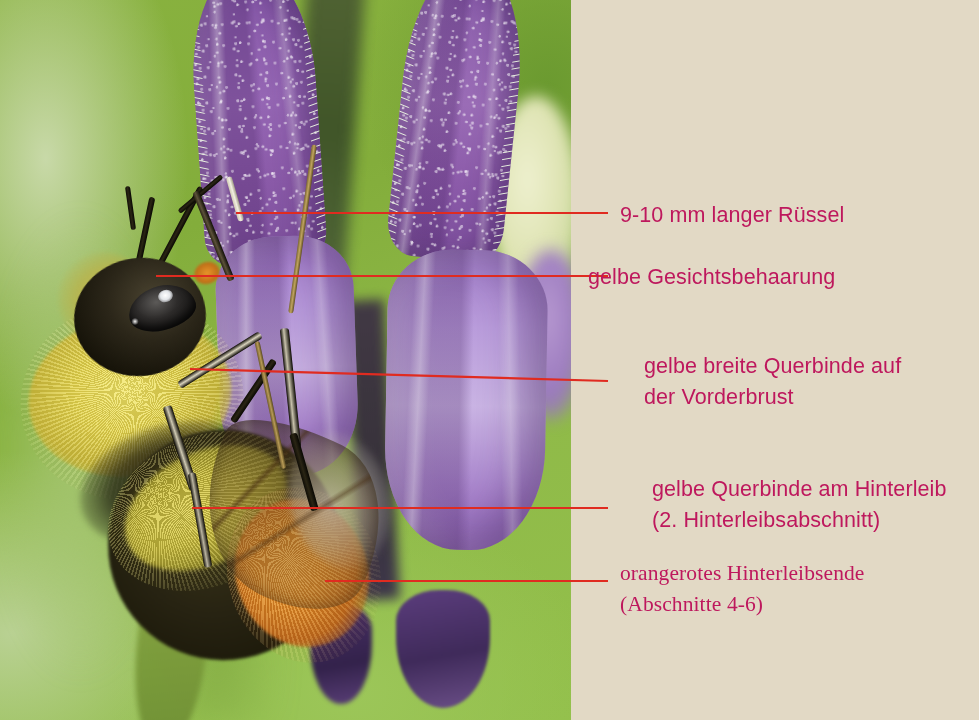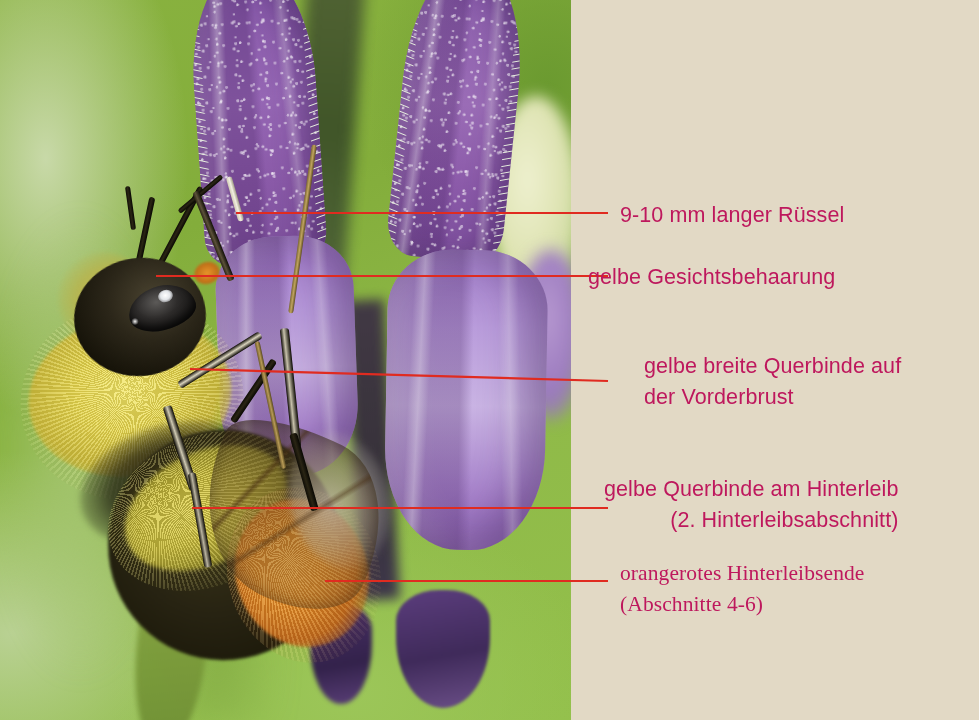--- a/index.html
+++ b/index.html
@@ -418,21 +418,21 @@
     position: absolute;
     color: #be185d;
     font-size: 21.5px;
     line-height: 31px;
     letter-spacing: .1px;
     white-space: pre-line;
   }
   #cap0 { left: 620px; top: 200px; }
   #cap1 { left: 588px; top: 262px; }
   #cap2 { left: 620px; top: 351px; margin-left: 24px; }
-  #cap3 { left: 604px; top: 474px; text-align: right; }
+  #cap3 { left: 652px; top: 474px; }
   #cap4 { left: 620px; top: 558px; font-family: Liberation Serif, serif; }
 </style>
 </head>
 <body>
 
 <div id="stage">
 
   <div id="caption-panel"></div>
 
   <div id="photo">

